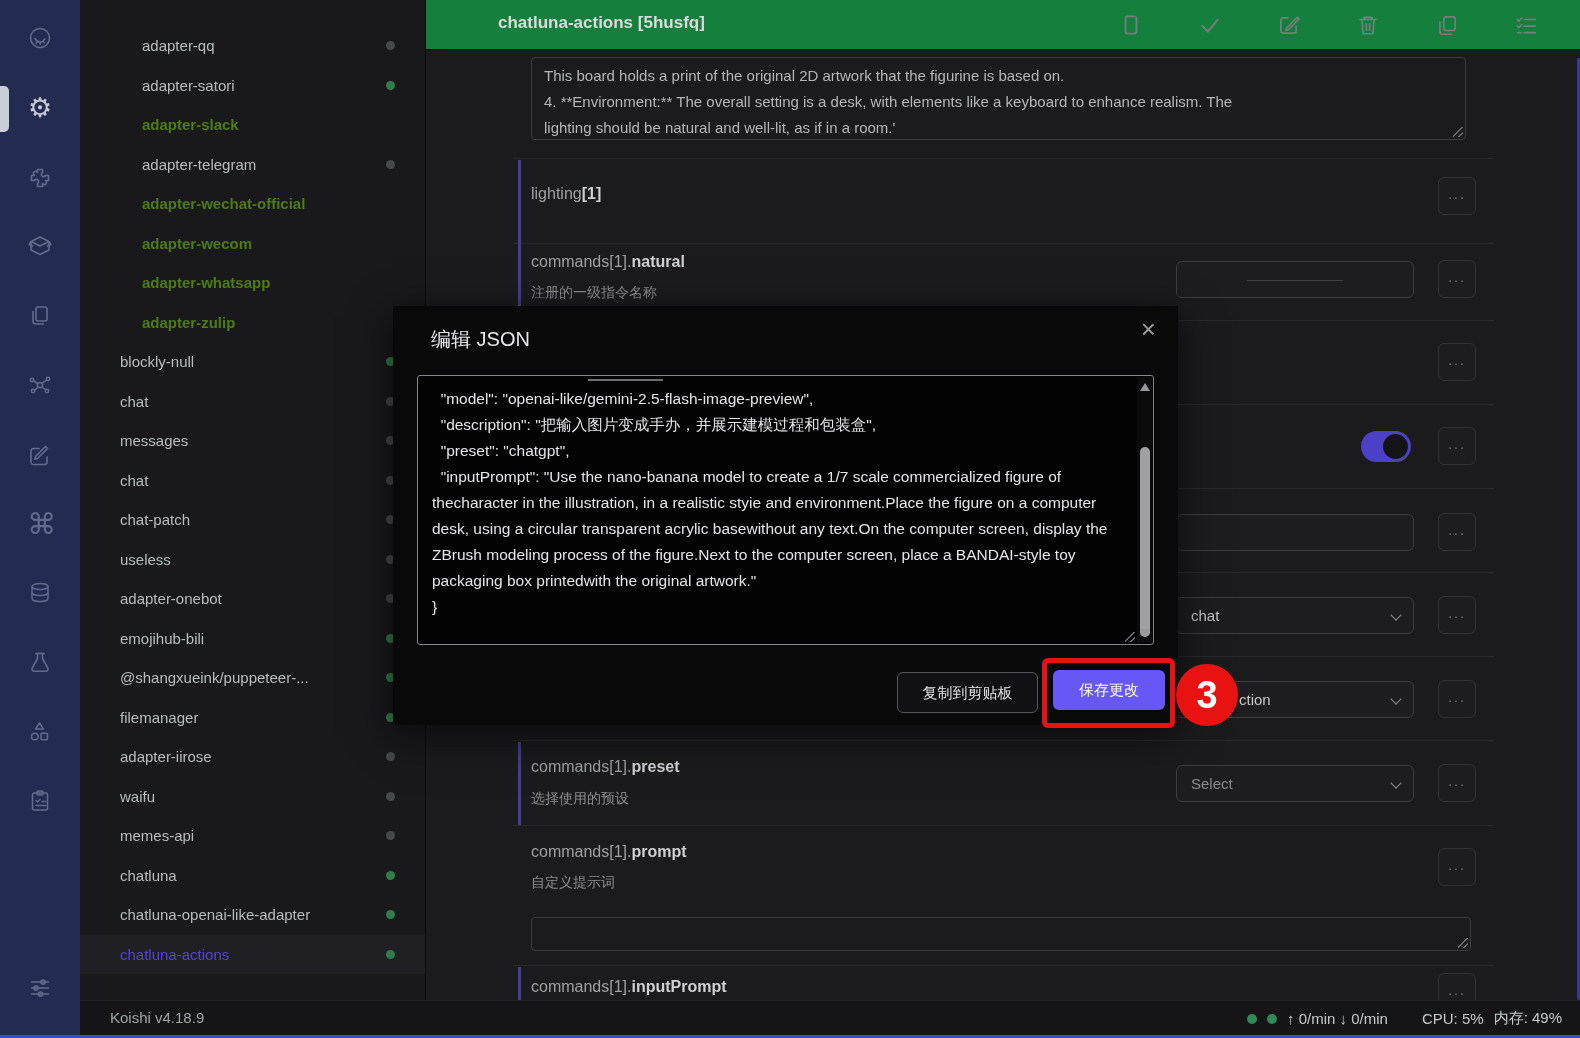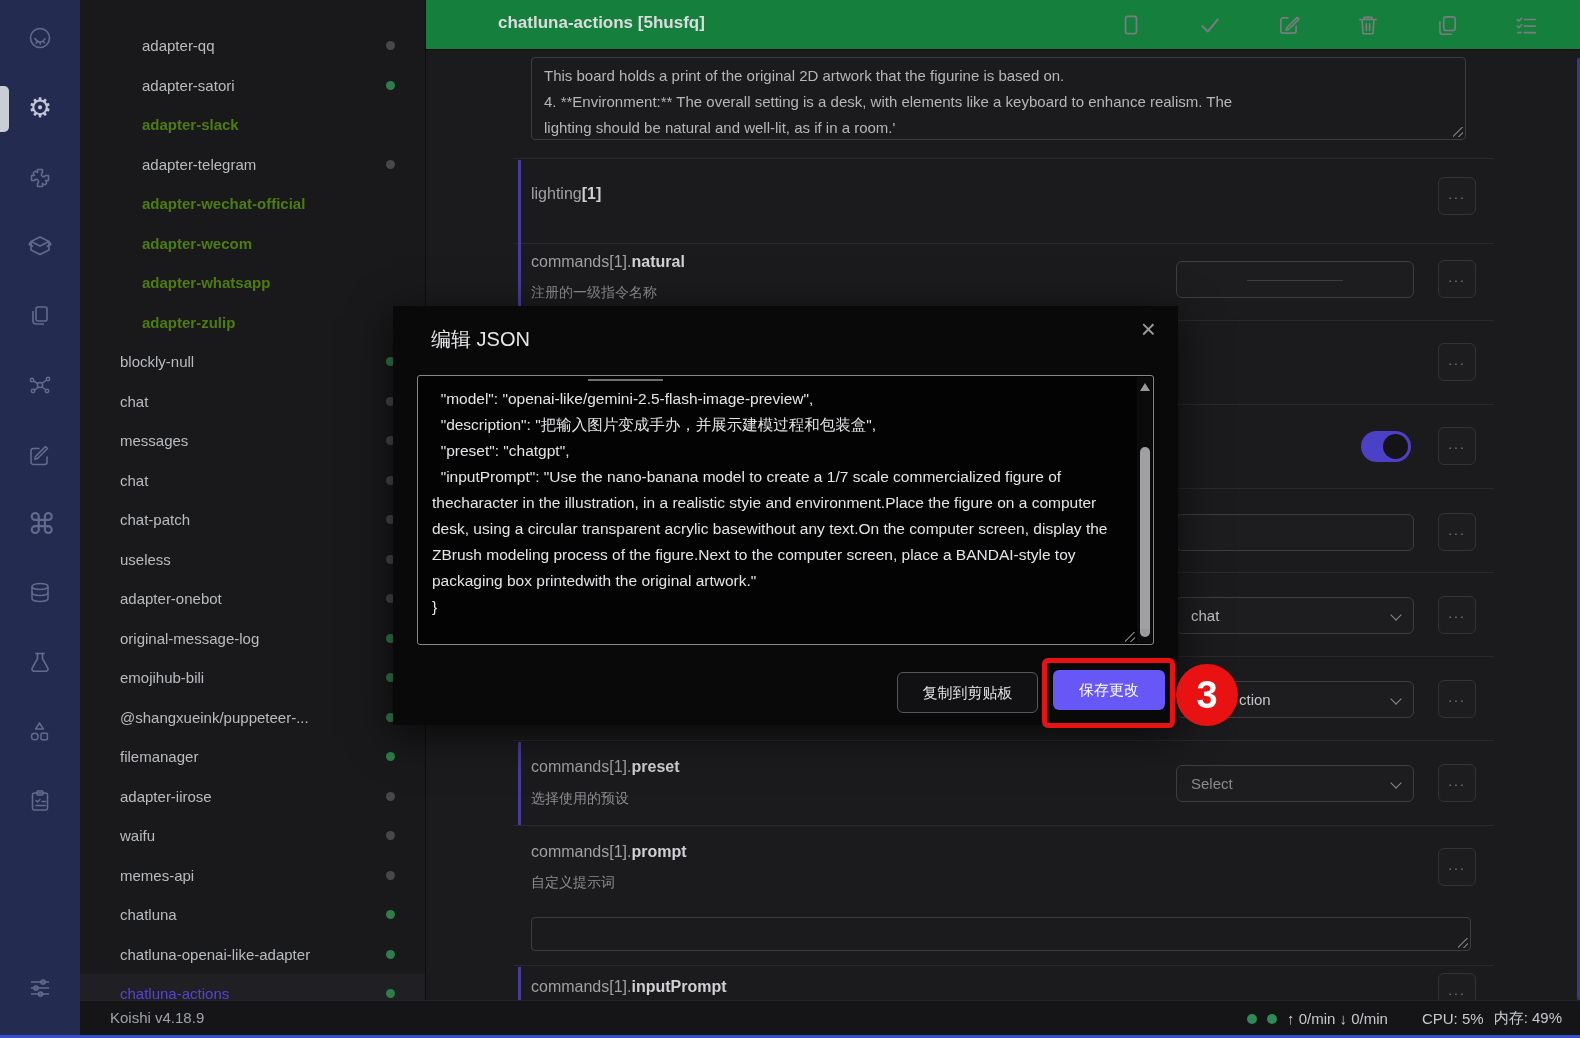--- a/index.html
+++ b/index.html
@@ -231,24 +231,20 @@
     </div>
         <div class="plug">
       <span class="plabel">useless</span>
       <span class="pdot grey"></span>
     </div>
         <div class="plug">
       <span class="plabel">adapter-onebot</span>
       <span class="pdot grey"></span>
     </div>
         <div class="plug">
-      <span class="plabel">original-message-log</span>
-      <span class="pdot green"></span>
-    </div>
-        <div class="plug">
       <span class="plabel">emojihub-bili</span>
       <span class="pdot green"></span>
     </div>
         <div class="plug">
       <span class="plabel">@shangxueink/puppeteer-...</span>
       <span class="pdot green"></span>
     </div>
         <div class="plug">
       <span class="plabel">filemanager</span>
       <span class="pdot green"></span>

